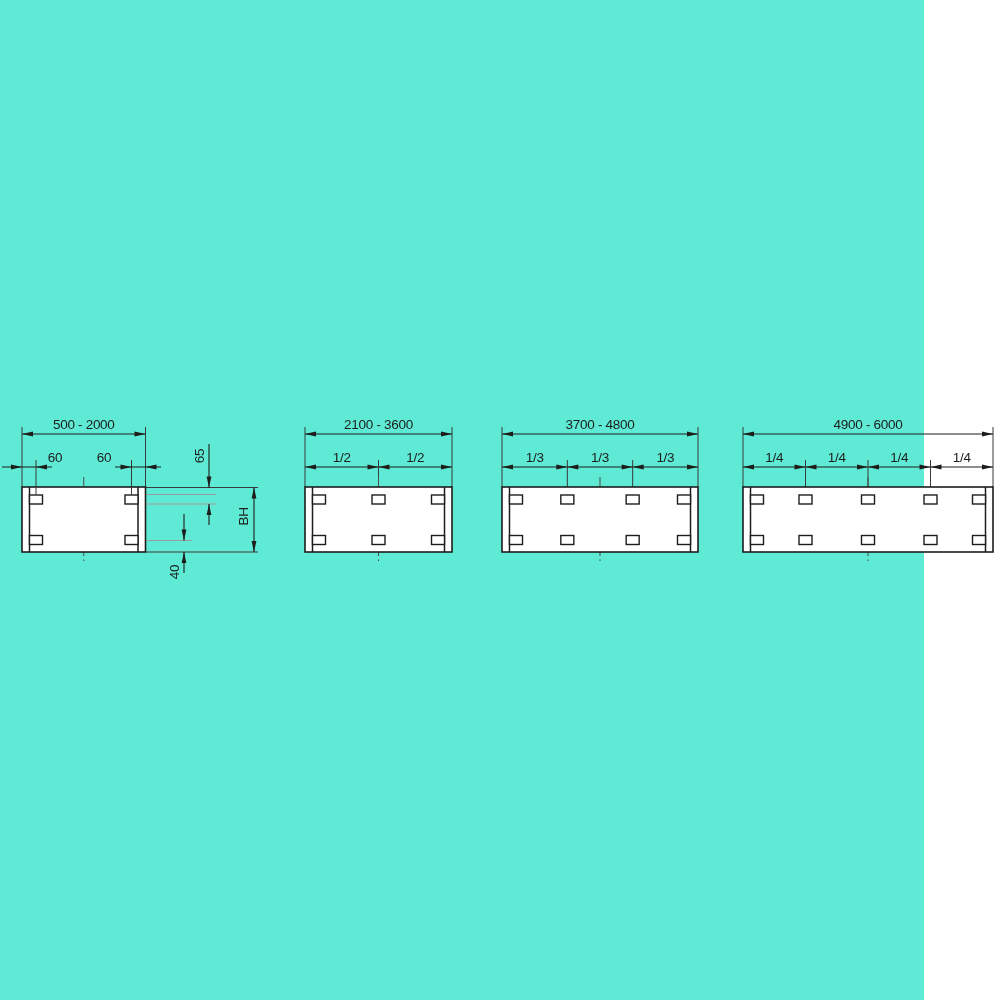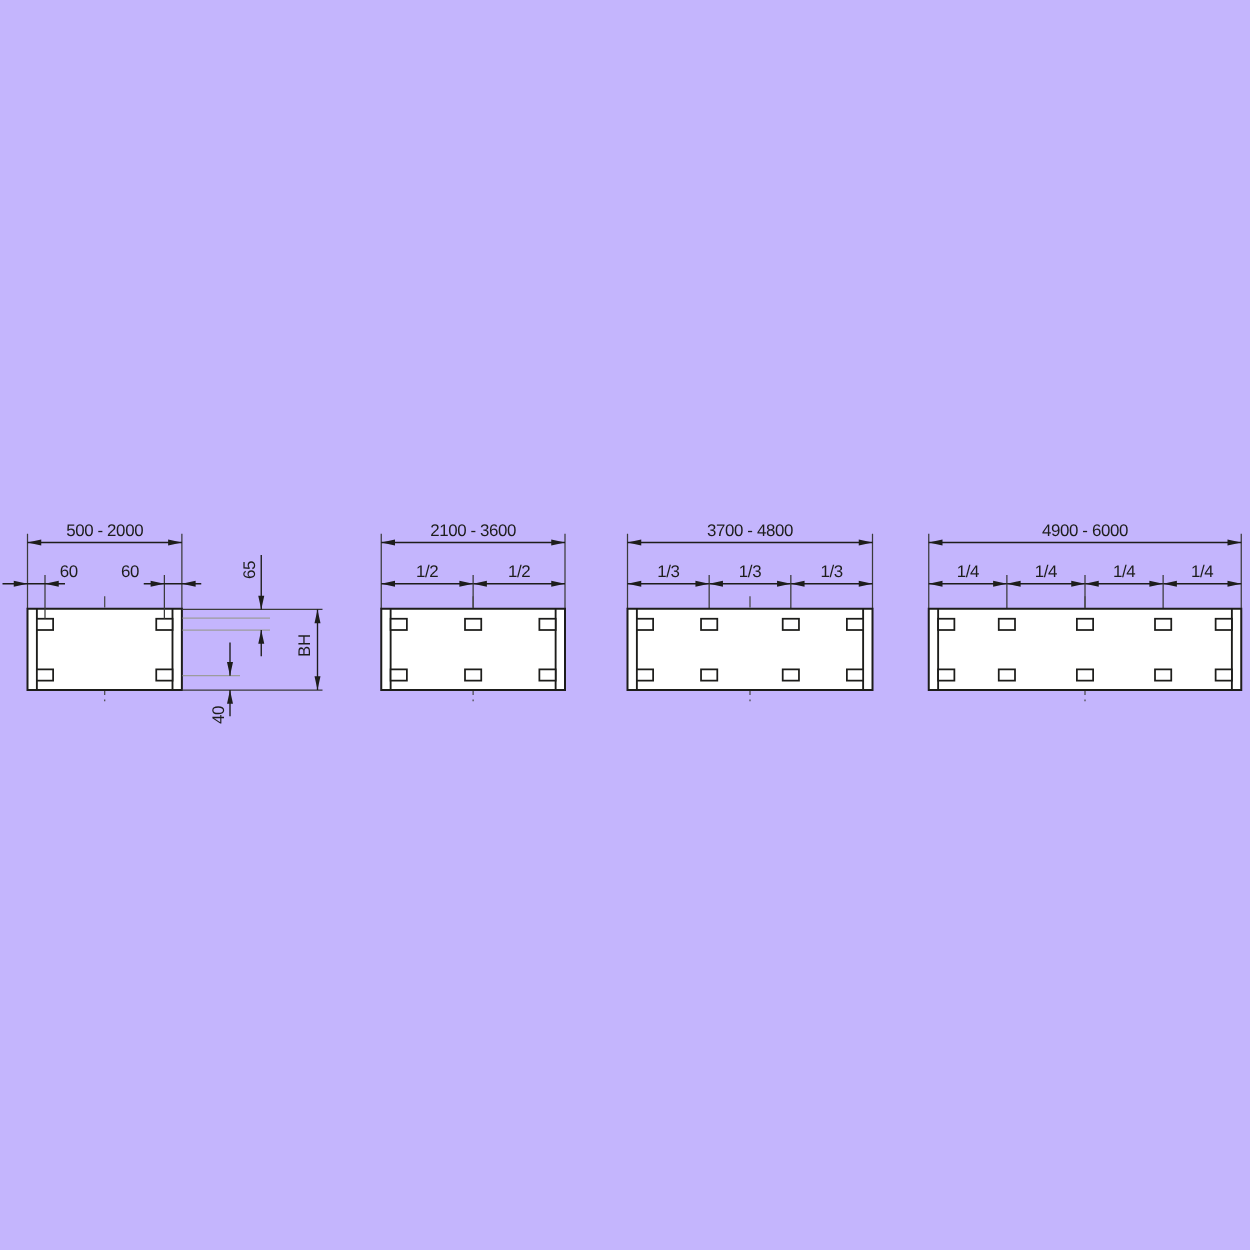--- a/index.html
+++ b/index.html
@@ -5,23 +5,23 @@
   html, body {
     margin: 0;
     padding: 0;
     width: 1000px;
     height: 1000px;
     background: #ffffff;
     overflow: hidden;
   }
   #stage {
     position: relative;
-    width: 1000px;
+    width: 924px;
     height: 1000px;
-    background: #c4b5fd;
+    background: #5eead4;
   }
   svg text {
     font-family: "Liberation Sans", "DejaVu Sans", sans-serif;
     font-size: 13.5px;
     fill: #1d1d1b;
     letter-spacing: -0.3px;
   }
 </style>
 </head>
 <body>

